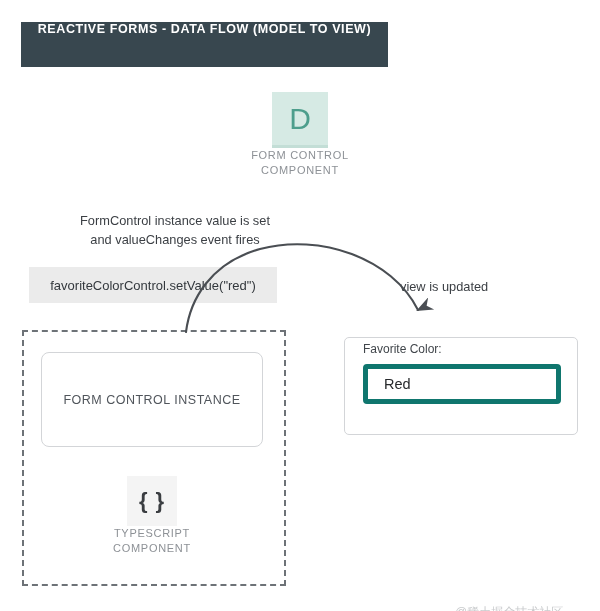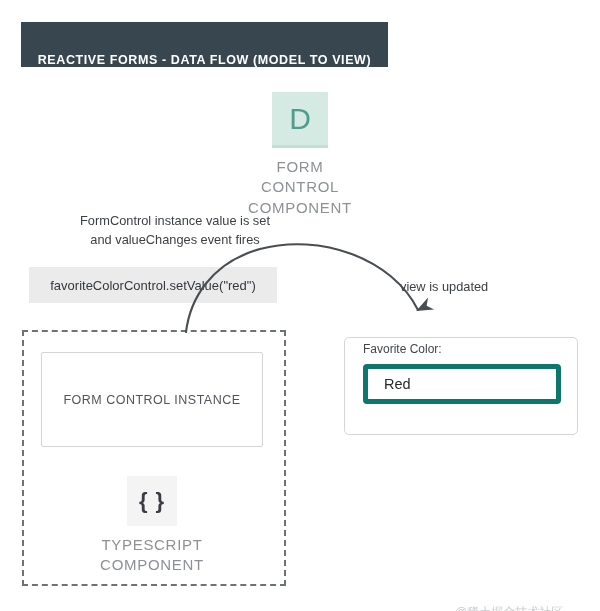--- a/index.html
+++ b/index.html
@@ -21,21 +21,21 @@
 
   
   .banner {
     position: absolute;
     left: 21px;
     top: 22px;
     width: 367px;
     height: 45px;
     background: #38474f;
     display: flex;
-    align-items: flex-end;
+    align-items: flex-start;
     justify-content: center;
     box-sizing: border-box;
   }
   .banner-title {
     color: #ffffff;
     font-size: 12.5px;
     font-weight: bold;
     letter-spacing: 0.6px;
     white-space: nowrap;
   }
@@ -59,23 +59,22 @@
     justify-content: center;
     box-sizing: border-box;
   }
   .directive-letter {
     color: #4d9e8c;
     font-size: 30px;
     font-weight: 400;
     line-height: 1;
   }
   .tile-caption {
-    margin-top: 9px;
     color: #8d9196;
-    font-size: 15px;
+    font-size: 11px;
     letter-spacing: 0.7px;
     line-height: 1.35;
   }
 
   
   .anno {
     position: absolute;
     color: #3b3f44;
     font-size: 12.8px;
     line-height: 1.45;
@@ -125,21 +124,21 @@
 
   
   .fc-instance {
     position: absolute;
     left: 41px;
     top: 352px;
     width: 222px;
     height: 95px;
     background: #ffffff;
     border: 1px solid #d3d5d8;
-    border-radius: 2px;
+    border-radius: 8px;
     display: flex;
     align-items: center;
     justify-content: center;
     box-sizing: border-box;
   }
   .fc-instance-label {
     color: #50555b;
     font-size: 12.5px;
     letter-spacing: 0.5px;
     white-space: nowrap;

